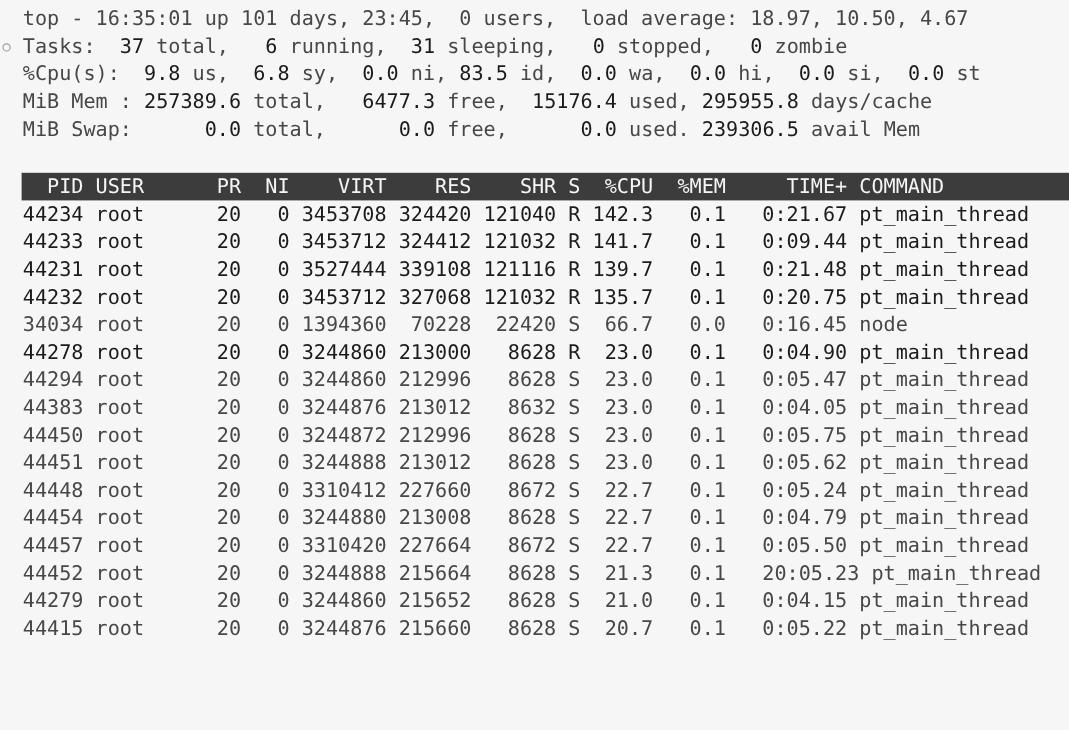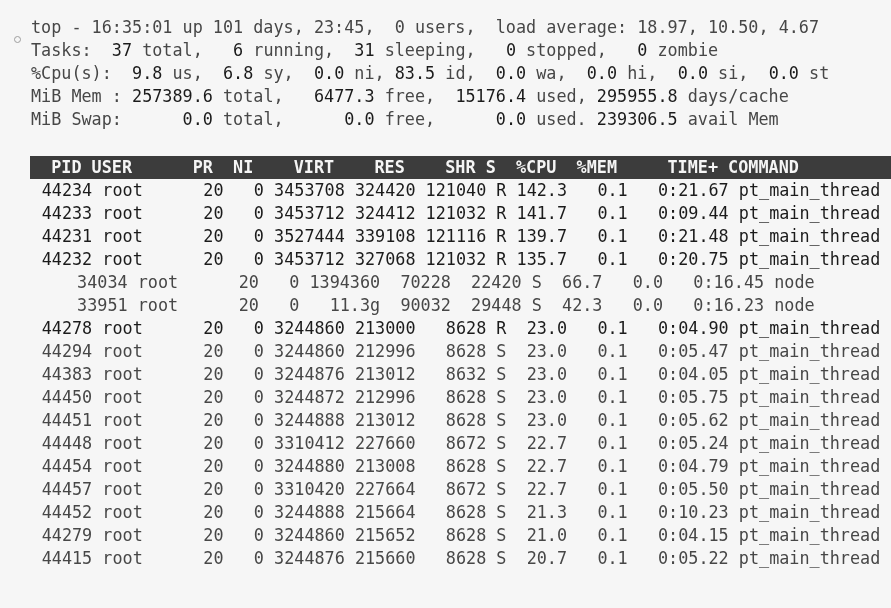--- a/index.html
+++ b/index.html
@@ -13,35 +13,35 @@
   html, body { margin: 0; padding: 0; }
   body {
     width: 891px; height: 608px;
     background: var(--bg);
     color: var(--fg);
     overflow: hidden;
     font-family: "DejaVu Sans Mono", "Liberation Mono", monospace;
     font-size: 16.8px;
     line-height: 23px;
   }
-  .term { position: relative; padding-top: 16px; margin-left: 12px; }
+  .term { position: relative; padding-top: 4px; }
   .summary { padding-left: 19px; }
   .line, .row { white-space: pre; height: 23px; }
   .b { font-weight: normal; color: var(--fg-b); }
   .thead {
     margin-top: 25px;
     margin-left: 18px;
     padding-left: 1px;
     height: 23px;
     background: var(--hdr-bg);
     color: var(--hdr-fg);
-    font-weight: bold;
+    font-weight: normal;
     white-space: pre;
   }
-  .rows { padding-left: 19px; text-align: center; }
+  .rows { padding-left: 19px; }
   .gutter-circle {
     position: absolute;
     left: 2px; top: 36px;
     width: 7px; height: 7px;
     box-sizing: border-box;
     border: 1.2px solid var(--circle);
     border-radius: 50%;
     background: transparent;
   }
 </style>
@@ -57,26 +57,25 @@
       <div class="line"><span>MiB Mem : </span><span class="b">257389.6</span><span> total,   </span><span class="b">6477.3</span><span> free,  </span><span class="b">15176.4</span><span> used, </span><span class="b">295955.8</span><span> days/cache</span></div>
       <div class="line"><span>MiB Swap:      </span><span class="b">0.0</span><span> total,      </span><span class="b">0.0</span><span> free,      </span><span class="b">0.0</span><span> used. </span><span class="b">239306.5</span><span> avail Mem</span></div>
     </div>
   <div class="thead">  PID USER      PR  NI    VIRT    RES    SHR S  %CPU  %MEM     TIME+ COMMAND</div>
   <div class="rows">
       <div class="row b">44234 root      20   0 3453708 324420 121040 R 142.3   0.1   0:21.67 pt_main_thread</div>
       <div class="row b">44233 root      20   0 3453712 324412 121032 R 141.7   0.1   0:09.44 pt_main_thread</div>
       <div class="row b">44231 root      20   0 3527444 339108 121116 R 139.7   0.1   0:21.48 pt_main_thread</div>
       <div class="row b">44232 root      20   0 3453712 327068 121032 R 135.7   0.1   0:20.75 pt_main_thread</div>
       <div class="row">34034 root      20   0 1394360  70228  22420 S  66.7   0.0   0:16.45 node   </div>
-      <div class="row">33951 root      20   0   11.3g  90032  29448 S  42.3   0.0   0:16.23 node   </div>
       <div class="row b">44278 root      20   0 3244860 213000   8628 R  23.0   0.1   0:04.90 pt_main_thread</div>
       <div class="row">44294 root      20   0 3244860 212996   8628 S  23.0   0.1   0:05.47 pt_main_thread</div>
       <div class="row">44383 root      20   0 3244876 213012   8632 S  23.0   0.1   0:04.05 pt_main_thread</div>
       <div class="row">44450 root      20   0 3244872 212996   8628 S  23.0   0.1   0:05.75 pt_main_thread</div>
       <div class="row">44451 root      20   0 3244888 213012   8628 S  23.0   0.1   0:05.62 pt_main_thread</div>
       <div class="row">44448 root      20   0 3310412 227660   8672 S  22.7   0.1   0:05.24 pt_main_thread</div>
       <div class="row">44454 root      20   0 3244880 213008   8628 S  22.7   0.1   0:04.79 pt_main_thread</div>
       <div class="row">44457 root      20   0 3310420 227664   8672 S  22.7   0.1   0:05.50 pt_main_thread</div>
-      <div class="row">44452 root      20   0 3244888 215664   8628 S  21.3   0.1   0:10.23 pt_main_thread</div>
+      <div class="row">44452 root      20   0 3244888 215664   8628 S  21.3   0.1   20:05.23 pt_main_thread</div>
       <div class="row">44279 root      20   0 3244860 215652   8628 S  21.0   0.1   0:04.15 pt_main_thread</div>
       <div class="row">44415 root      20   0 3244876 215660   8628 S  20.7   0.1   0:05.22 pt_main_thread</div>
     </div>
 </div>
 
 </body></html>

